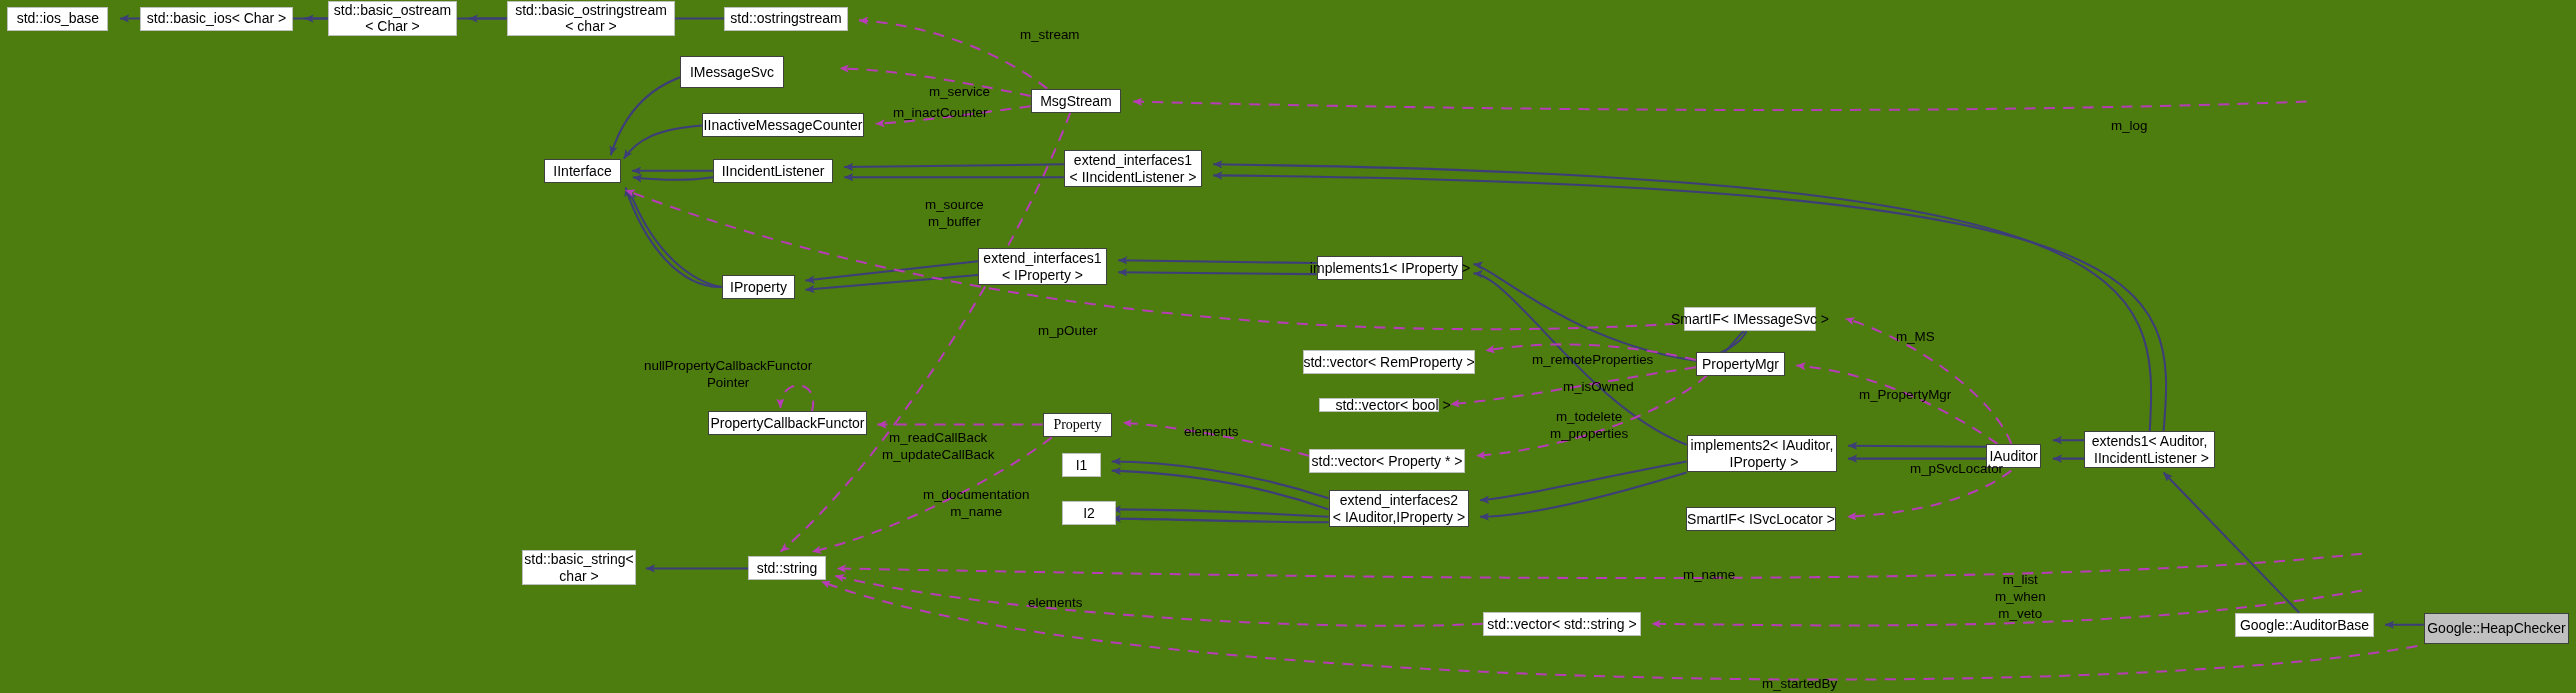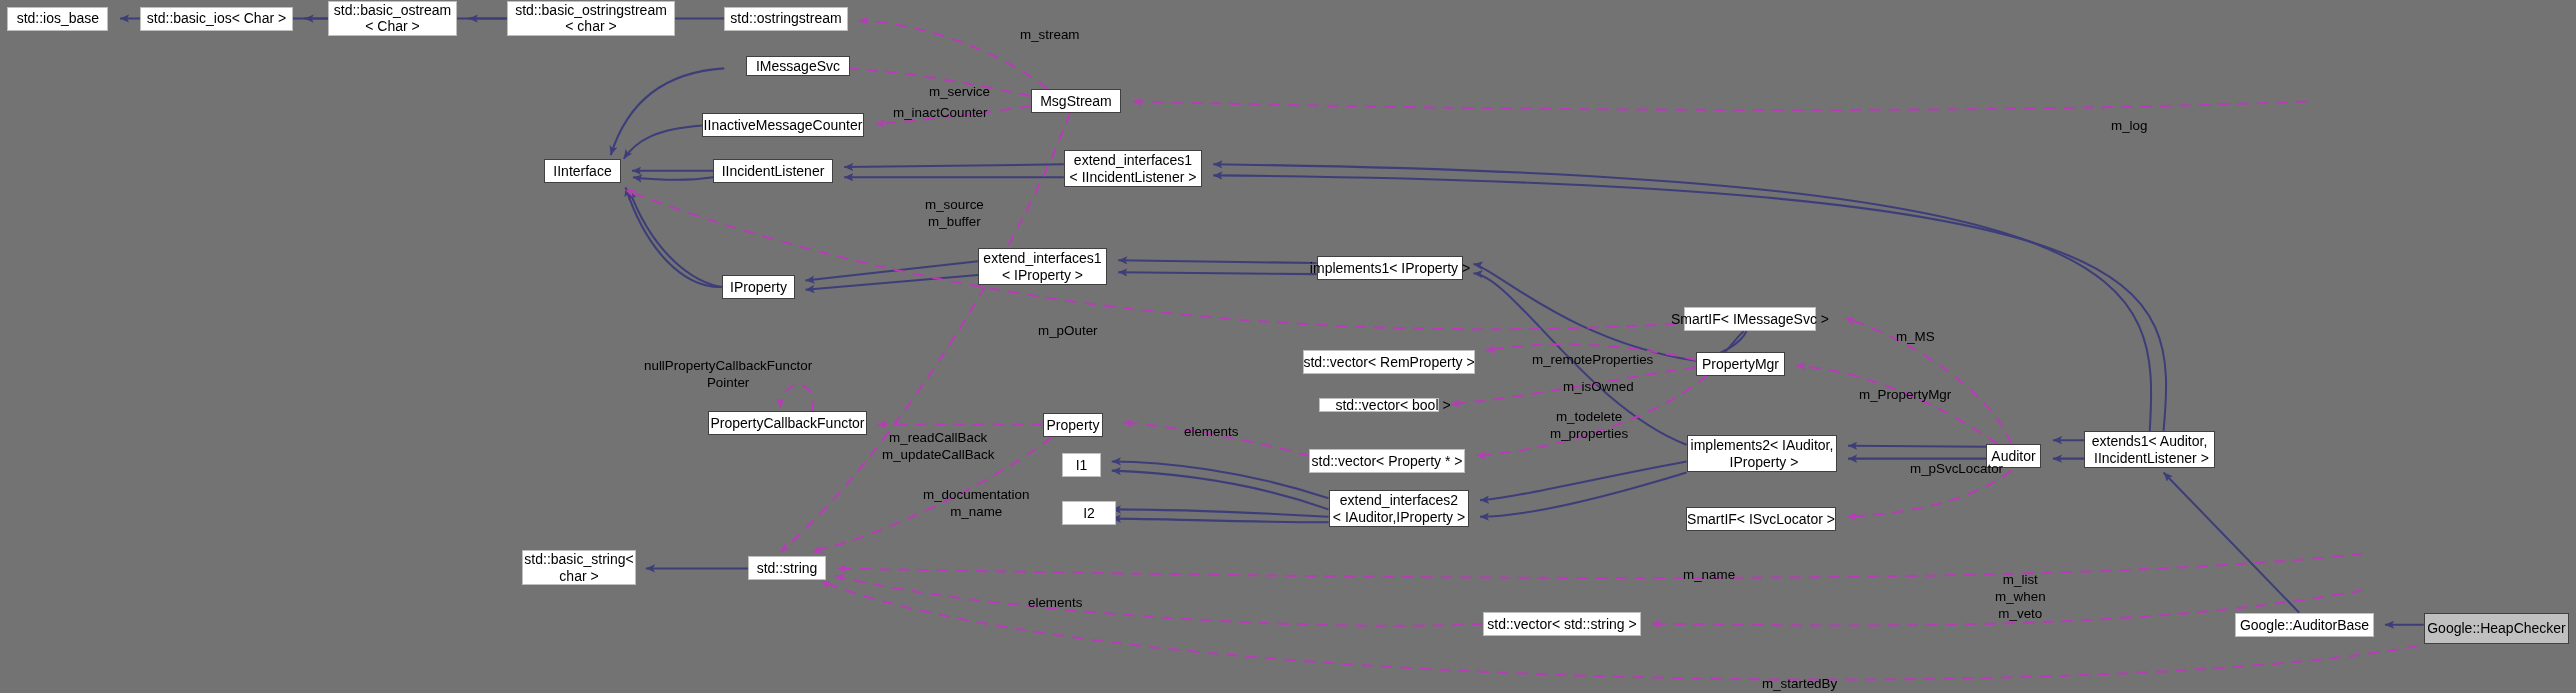--- a/index.html
+++ b/index.html
@@ -1,20 +1,20 @@
 <!DOCTYPE html>
 <html style="font-size:14.8px"><head>
 <meta charset="utf-8">
 <style>
   html,body{margin:0;padding:0;background:#ffffff;}
   #canvas{
     position:relative;
     width:2576px;
     height:694px;
-    background:#737373;
+    background:#4d7c0f;
     font-family:"Liberation Sans","DejaVu Sans",sans-serif;
     overflow:hidden;
   }
   svg#edges{
     position:absolute;
     left:0;top:0;
     width:2576px;height:694px;
     pointer-events:none;
   }
   .node{
@@ -157,44 +157,44 @@
     </g>
   </svg>
 
 <div class="node" style="left: 7.4px; top: 6.5px; width: 101px; height: 24px;">std::ios_base</div>
     <div class="node" style="left: 140px; top: 6.5px; width: 153px; height: 24px;">std::basic_ios&lt; Char &gt;</div>
     <div class="node" style="left: 328px; top: 0.9px; width: 129px; height: 35px;">std::basic_ostream
 &lt; Char &gt;</div>
     <div class="node" style="left: 507px; top: 0.9px; width: 168px; height: 35px;">std::basic_ostringstream
 &lt; char &gt;</div>
     <div class="node" style="left: 724px; top: 6.5px; width: 124px; height: 24px;">std::ostringstream</div>
-    <div class="node bold" style="left: 746px; top: 56px; width: 104px; height: 20px; text-align: right;">IMessageSvc</div>
+    <div class="node bold" style="left: 680px; top: 56px; width: 104px; height: 32px; text-align: right;">IMessageSvc</div>
     <div class="node bold" style="left: 702px; top: 113px; width: 162px; height: 24px;">IInactiveMessageCounter</div>
     <div class="node bold" style="left: 713px; top: 159px; width: 120px; height: 24px;">IIncidentListener</div>
     <div class="node bold" style="left: 722px; top: 275px; width: 73px; height: 24px;">IProperty</div>
     <div class="node bold" style="left: 544px; top: 159px; width: 77px; height: 24px;">IInterface</div>
     <div class="node bold" style="left: 1031px; top: 89px; width: 90px; height: 24px;">MsgStream</div>
     <div class="node bold" style="left: 1064px; top: 150px; width: 138px; height: 37px;">extend_interfaces1
 &lt; IIncidentListener &gt;</div>
     <div class="node bold" style="left: 978px; top: 248px; width: 129px; height: 37px;">extend_interfaces1
 &lt; IProperty &gt;</div>
     <div class="node bold" style="left: 1317px; top: 256px; width: 146px; height: 24px;">implements1&lt; IProperty &gt;</div>
     <div class="node" style="left: 1684px; top: 307px; width: 132px; height: 24px;">SmartIF&lt; IMessageSvc &gt;</div>
     <div class="node bold" style="left: 1696px; top: 352px; width: 89px; height: 24px;">PropertyMgr</div>
     <div class="node" style="left: 1303px; top: 350px; width: 172px; height: 24px;">std::vector&lt; RemProperty &gt;</div>
     <div class="node" style="left: 1319px; top: 398px; width: 120px; height: 14px; padding-left: 28px;">std::vector&lt; bool &gt;</div>
     <div class="node" style="left: 1309px; top: 449px; width: 156px; height: 24px;">std::vector&lt; Property * &gt;</div>
     <div class="node bold" style="left: 1687px; top: 435px; width: 150px; height: 37px;">implements2&lt; IAuditor,
  IProperty &gt;</div>
     <div class="node bold" style="left: 1686px; top: 507px; width: 150px; height: 24px;">SmartIF&lt; ISvcLocator &gt;</div>
-    <div class="node bold" style="left: 1986px; top: 444px; width: 55px; height: 24px;">Auditor</div>
+    <div class="node bold" style="left: 1986px; top: 444px; width: 55px; height: 24px;">IAuditor</div>
     <div class="node bold" style="left: 2084px; top: 431px; width: 131px; height: 37px;">extends1&lt; Auditor,
  IIncidentListener &gt;</div>
     <div class="node bold" style="left: 708px; top: 411px; width: 159px; height: 24px;">PropertyCallbackFunctor</div>
-    <div class="node bold" style="left: 1043px; top: 413px; width: 60px; height: 24px;">Property</div>
+    <div class="node bold" style="left: 1043px; top: 413px; width: 69px; height: 24px; font-family: Liberation Serif, serif;">Property</div>
     <div class="node" style="left: 1062px; top: 453px; width: 39px; height: 24px;">I1</div>
     <div class="node" style="left: 1062px; top: 501px; width: 54px; height: 24px;">I2</div>
     <div class="node bold" style="left: 1329px; top: 490px; width: 140px; height: 37px;">extend_interfaces2
 &lt; IAuditor,IProperty &gt;</div>
     <div class="node" style="left: 522px; top: 550px; width: 114px; height: 35px;">std::basic_string&lt;
 char &gt;</div>
     <div class="node" style="left: 748px; top: 556px; width: 78px; height: 24px;">std::string</div>
     <div class="node" style="left: 1483px; top: 612px; width: 158px; height: 24px;">std::vector&lt; std::string &gt;</div>
     <div class="node" style="left: 2235px; top: 613px; width: 139px; height: 24px;">Google::AuditorBase</div>
     <div class="node current" style="left: 2424px; top: 613px; width: 145px; height: 31px;">Google::HeapChecker</div>

